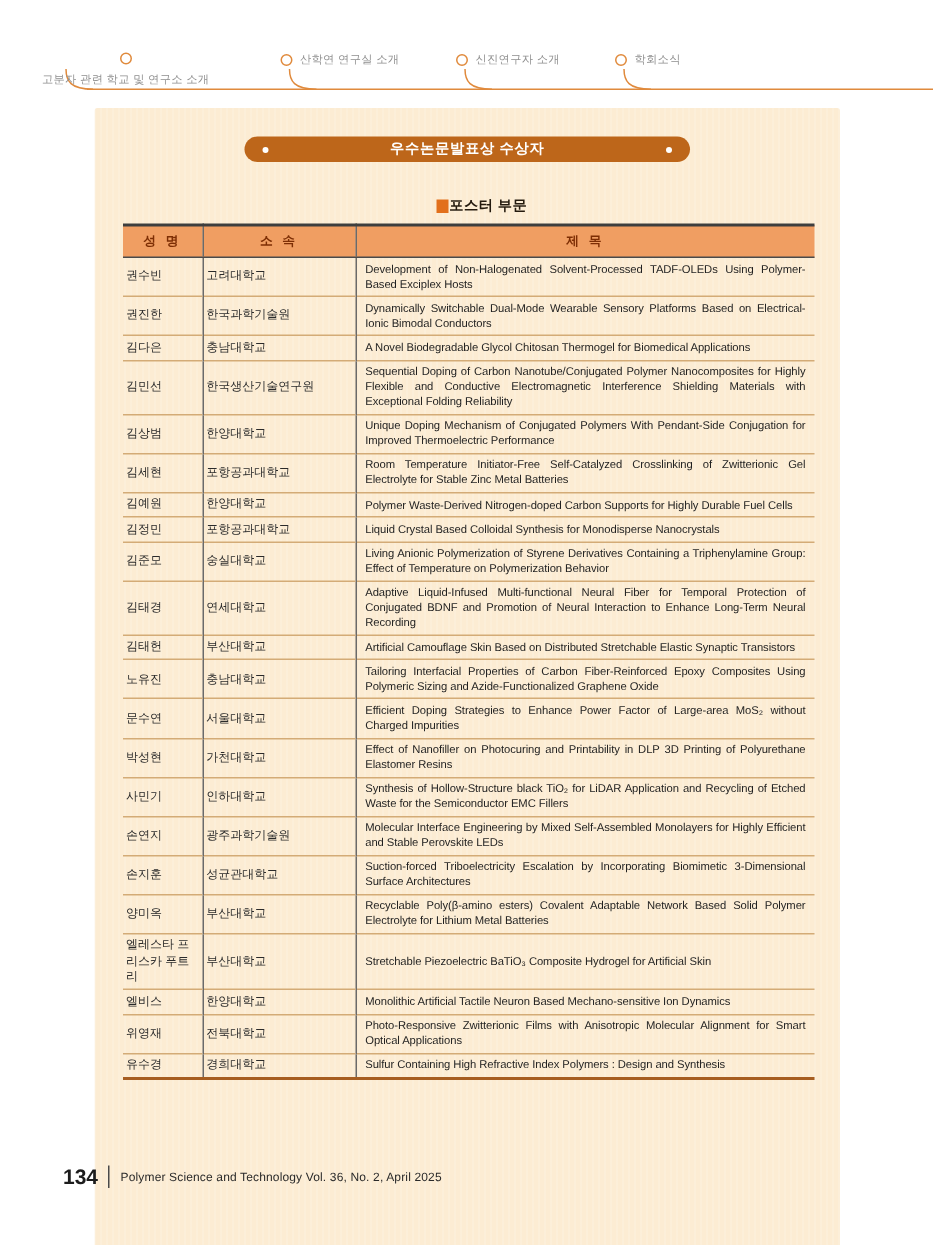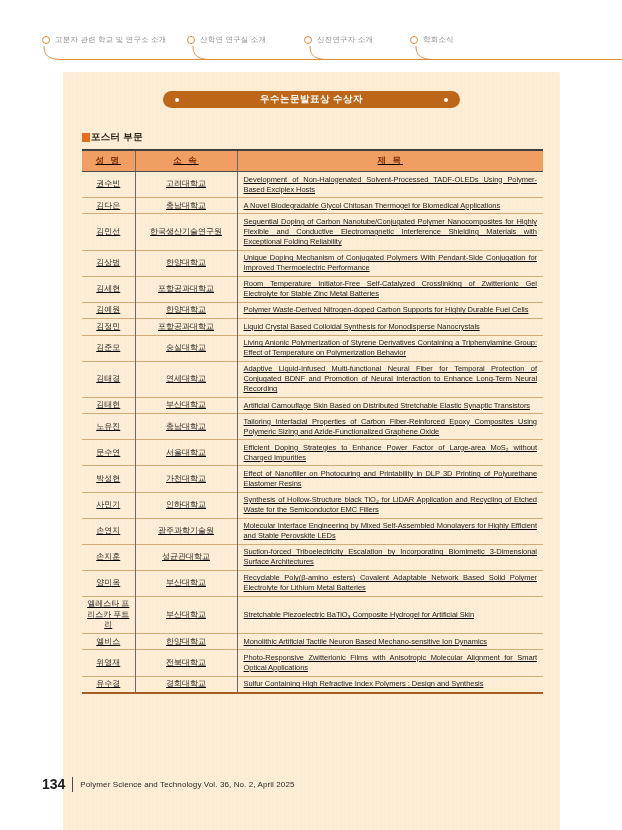--- a/index.html
+++ b/index.html
@@ -6,55 +6,55 @@
   body{
     width:622px;height:830px;position:relative;background:#ffffff;
     font-family:"Liberation Sans","DejaVu Sans",sans-serif;
     overflow:hidden;-webkit-font-smoothing:antialiased;
   }
   
   .nav-lines{position:absolute;left:0;top:0;width:622px;height:70px;pointer-events:none;}
   .nav-item{position:absolute;top:35px;display:flex;align-items:center;gap:5px;}
   .nav-node{width:6px;height:6px;border:1.4px solid #e08a3c;border-radius:50%;background:#fff;flex:0 0 auto;}
   .nav-label{font-size:7.5px;color:#8f8f8f;letter-spacing:0.2px;white-space:nowrap;}
-  .nav-1{left:42px;} .nav-2{left:187px;} .nav-3{left:304px;} .nav-4{left:410px;}
+  .nav-1{left:28px;flex-direction:column;} .nav-2{left:187px;} .nav-3{left:304px;} .nav-4{left:410px;}
   
   .panel{
     position:absolute;left:63px;top:72px;width:497px;height:777px;
     background:#fcecd3;border-radius:2px;
     background-image:repeating-linear-gradient(90deg,rgba(255,255,255,0.14) 0 1px,transparent 1px 4px);
   }
   
   .banner{
     width:297px;height:17px;margin:19px auto 0 auto;background:#bd661a;border-radius:9px;
     display:flex;align-items:center;justify-content:center;position:relative;
   }
   .banner-title{color:#ffffff;font-size:9.5px;font-weight:bold;letter-spacing:0.5px;}
   .banner-dot{position:absolute;top:50%;margin-top:-2px;width:4px;height:4px;border-radius:50%;background:#fff;}
   .banner-dot.left{left:12px;} .banner-dot.right{right:12px;}
   
-  .section-head{display:flex;align-items:center;gap:1px;margin:23px 0 5px 19px;}
+  .section-head{display:flex;align-items:center;gap:1px;margin:23px 0 5px 19px;justify-content:center;}
   .section-square{width:8px;height:9px;background:#e2701c;flex:0 0 auto;}
   .section-title{font-size:9.5px;font-weight:bold;color:#241a0e;letter-spacing:0.3px;}
   
   table.awards{
     border-collapse:collapse;table-layout:fixed;
     width:461px;margin:0 17px 0 19px;
-    border-top:2px solid #3e3e3e;border-bottom:2px solid #a65d20;text-decoration:underline;
+    border-top:2px solid #3e3e3e;border-bottom:2px solid #a65d20;
   }
   col.c-name{width:53px;} col.c-aff{width:102px;} col.c-title{width:306px;}
   th{
     background:#f09e62;color:#7d2e04;font-size:8.5px;font-weight:bold;
     padding:4px 2px;letter-spacing:2px;border-bottom:1.3px solid #4a4a4a;
   }
   td{padding:2.5px 6px;vertical-align:middle;}
   tbody tr + tr td{border-top:1px solid #d3ab77;}
   th + th, td + td{border-left:1px solid #6a6a6a;}
   td.name,td.affiliation{
-    text-align:center;font-size:8px;color:#2a2a2a;line-height:1.3;padding:2.5px 2px;margin-left:12px;
+    text-align:left;font-size:8px;color:#2a2a2a;line-height:1.3;padding:2.5px 2px;margin-left:12px;
   }
   td.title{
     text-align:justify;font-size:7.5px;color:#1f1f1f;line-height:1.34;letter-spacing:-0.05px;
   }
   
   .footer{position:absolute;left:42px;top:776px;display:flex;align-items:center;}
   .page-number{font-size:14px;font-weight:bold;color:#1c1c1c;}
   .footer-divider{width:1px;height:15px;background:#4a4a4a;margin:0 7px;}
   .journal-info{font-size:8px;color:#2a2a2a;letter-spacing:0.1px;}
 </style>
@@ -112,20 +112,25 @@
         <th>제 목</th>
       </tr>
     </thead>
     <tbody>
         <tr>
           <td class="name">권수빈</td>
           <td class="affiliation">고려대학교</td>
           <td class="title">Development of Non-Halogenated Solvent-Processed TADF-OLEDs Using Polymer-Based Exciplex Hosts</td>
         </tr>
         <tr>
+          <td class="name">권진한</td>
+          <td class="affiliation">한국과학기술원</td>
+          <td class="title">Dynamically Switchable Dual-Mode Wearable Sensory Platforms Based on Electrical-Ionic Bimodal Conductors</td>
+        </tr>
+        <tr>
           <td class="name">김다은</td>
           <td class="affiliation">충남대학교</td>
           <td class="title">A Novel Biodegradable Glycol Chitosan Thermogel for Biomedical Applications</td>
         </tr>
         <tr>
           <td class="name">김민선</td>
           <td class="affiliation">한국생산기술연구원</td>
           <td class="title">Sequential Doping of Carbon Nanotube/Conjugated Polymer Nanocomposites for Highly Flexible and Conductive Electromagnetic Interference Shielding Materials with Exceptional Folding Reliability</td>
         </tr>
         <tr>

